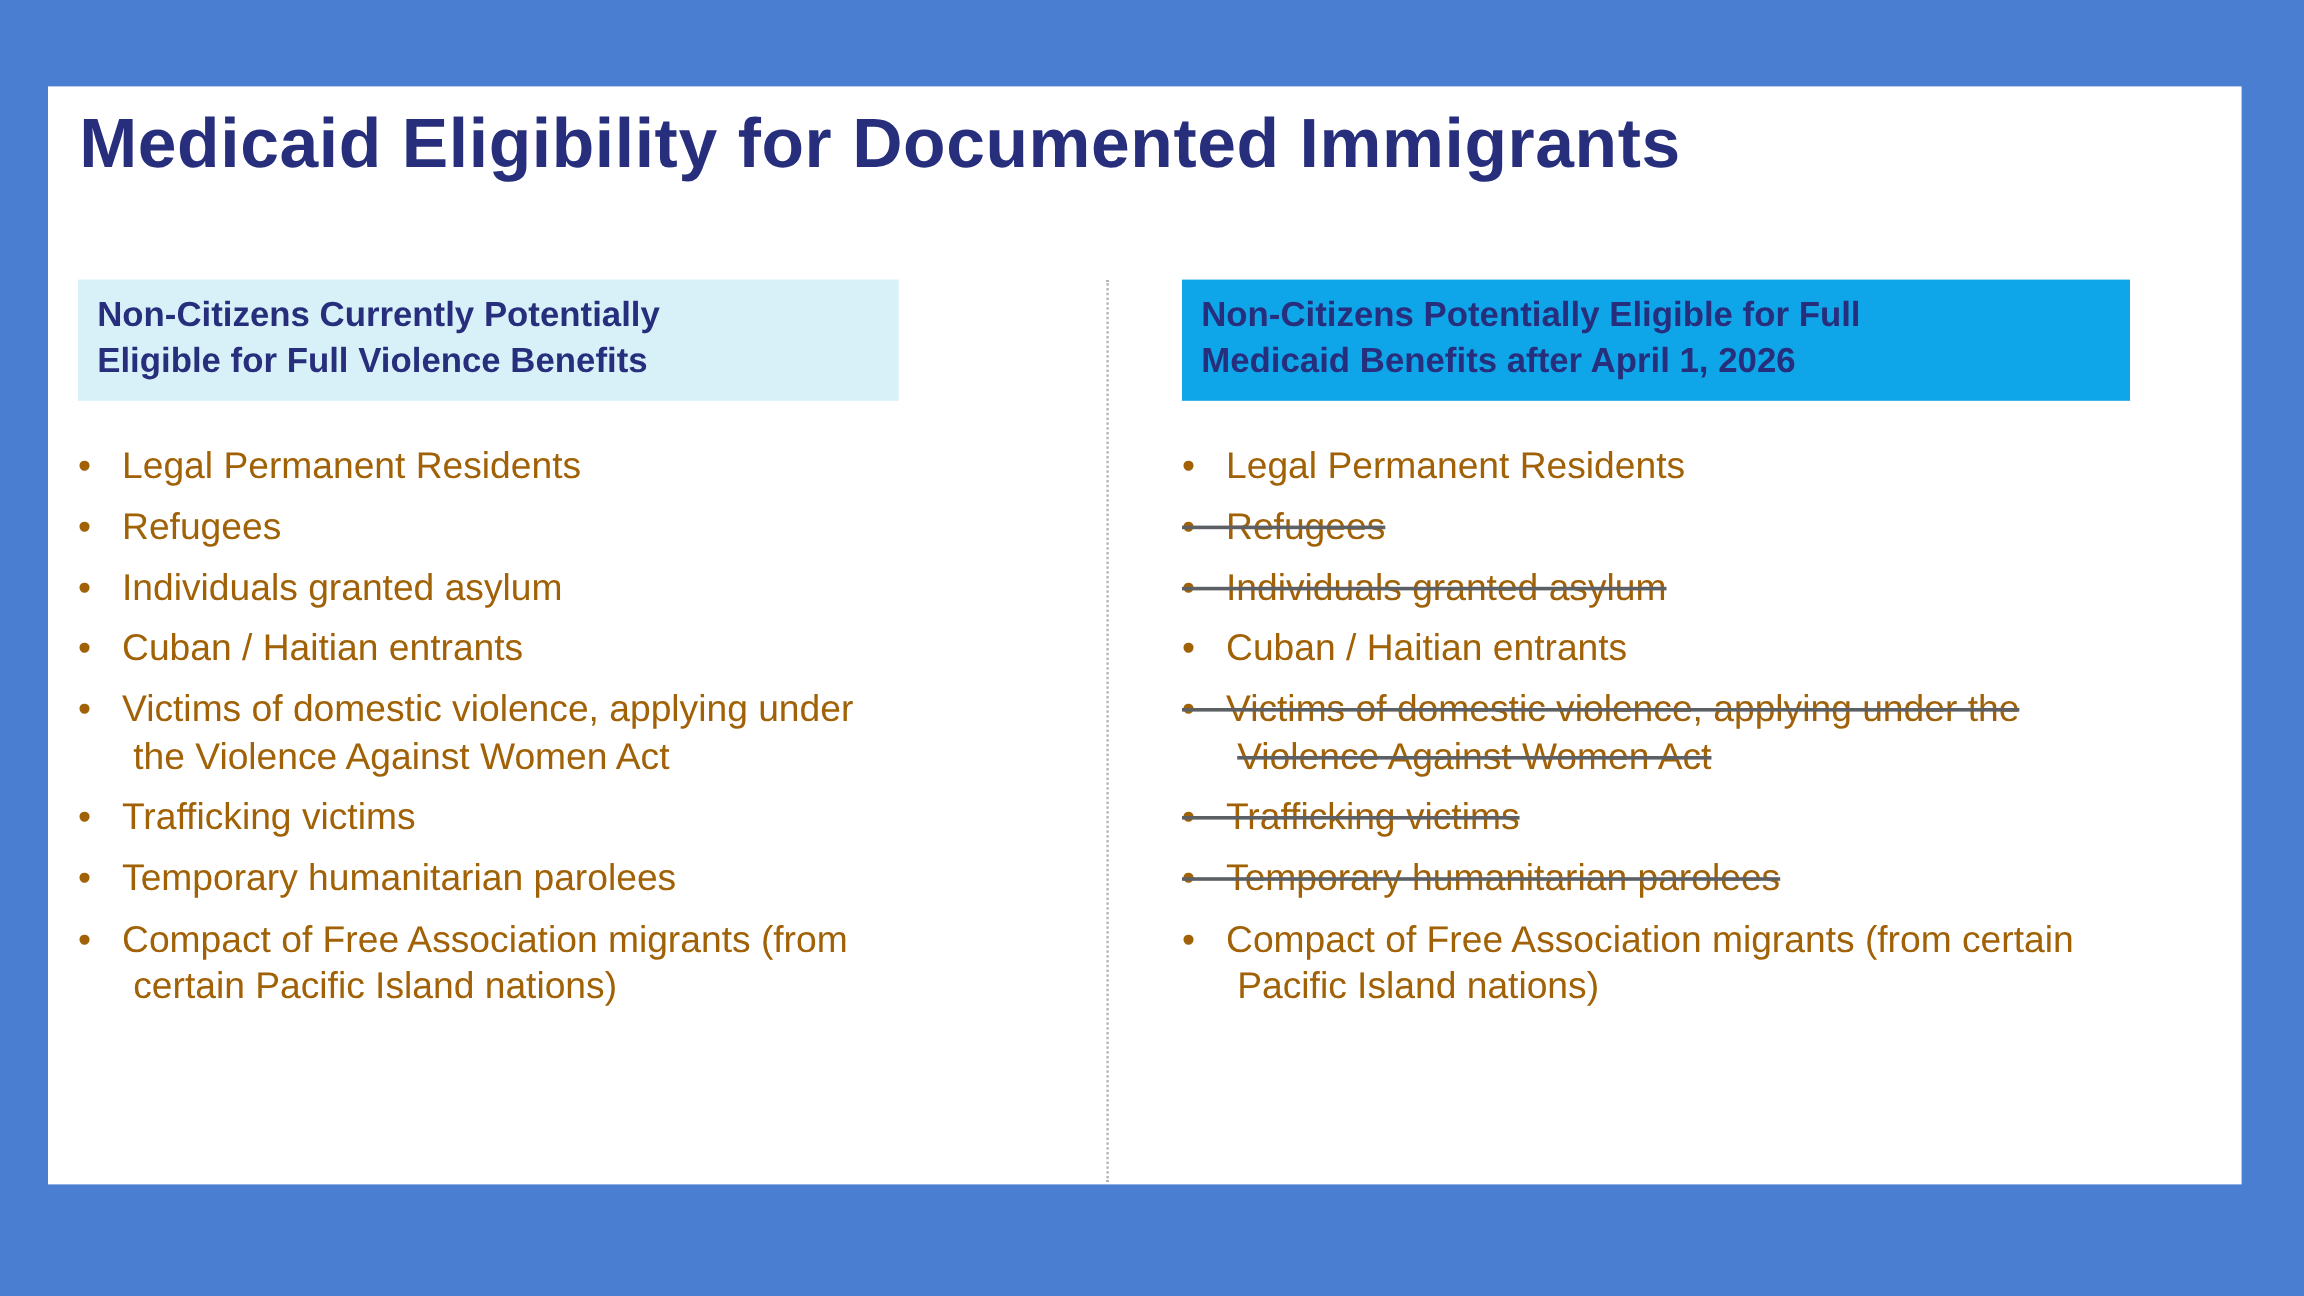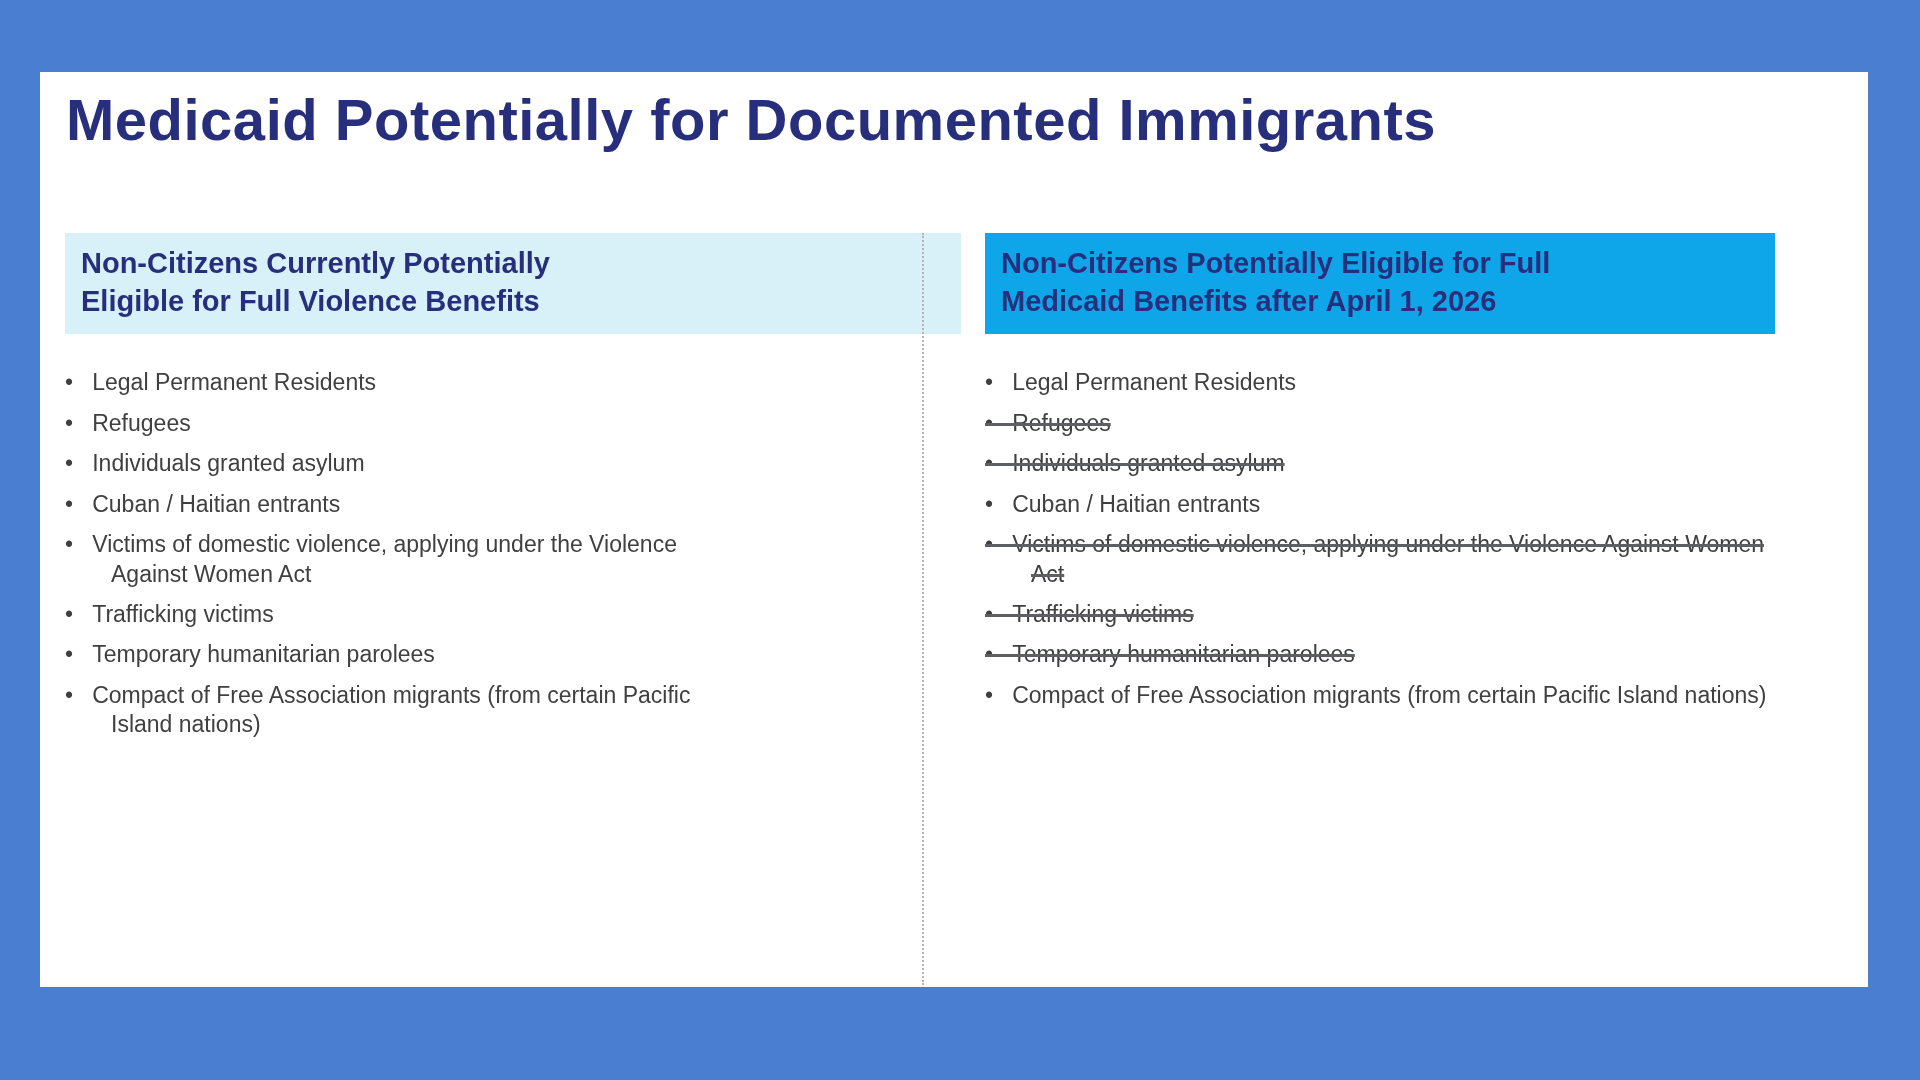--- a/index.html
+++ b/index.html
@@ -47,28 +47,28 @@
     border-left: 2px dotted #b5b5b5;
   }
   .col-header {
     font-size: 29px;
     font-weight: 700;
     color: #272f7c;
     line-height: 1.3;
     padding: 12px 16px 14px 16px;
     box-sizing: border-box;
   }
-  .col-left .col-header  { background: #d8f1f9; width: 896px; }
+  .col-left .col-header  { background: #d8f1f9; width: 684px; }
   .col-right .col-header { background: #0ea5e9; width: 790px; }
   ul.items {
     list-style: none;
     margin: 34px 0 0 0;
     padding: 0;
-    font-size: 23px;
-    color: #404040;
+    font-size: 31px;
+    color: #a16207;
   }
   ul.items li {
     padding-left: 46px;
     text-indent: -46px;
     line-height: 1.28;
     margin-bottom: 11px;
   }
   .col-left  ul.items li { max-width: 625px; }
   .col-right ul.items li { max-width: 750px; }
   li.struck span {
@@ -76,21 +76,21 @@
     text-decoration-thickness: 3px;
     text-decoration-color: #5c6064;
   }
 </style>
 </head>
 <body>
 
 <div class="stage">
   <div class="card">
 
-    <div class="title">Medicaid Potentially for Documented Immigrants</div>
+    <div class="title">Medicaid Eligibility for Documented Immigrants</div>
 
     <div class="column col-left">
       <div class="col-header">
         <div>Non-Citizens Currently Potentially</div>
         <div>Eligible for Full Violence Benefits</div>
       </div>
       <ul class="items">
           <li><span>•&nbsp;&nbsp;&nbsp;Legal Permanent Residents</span></li>
           <li><span>•&nbsp;&nbsp;&nbsp;Refugees</span></li>
           <li><span>•&nbsp;&nbsp;&nbsp;Individuals granted asylum</span></li>

